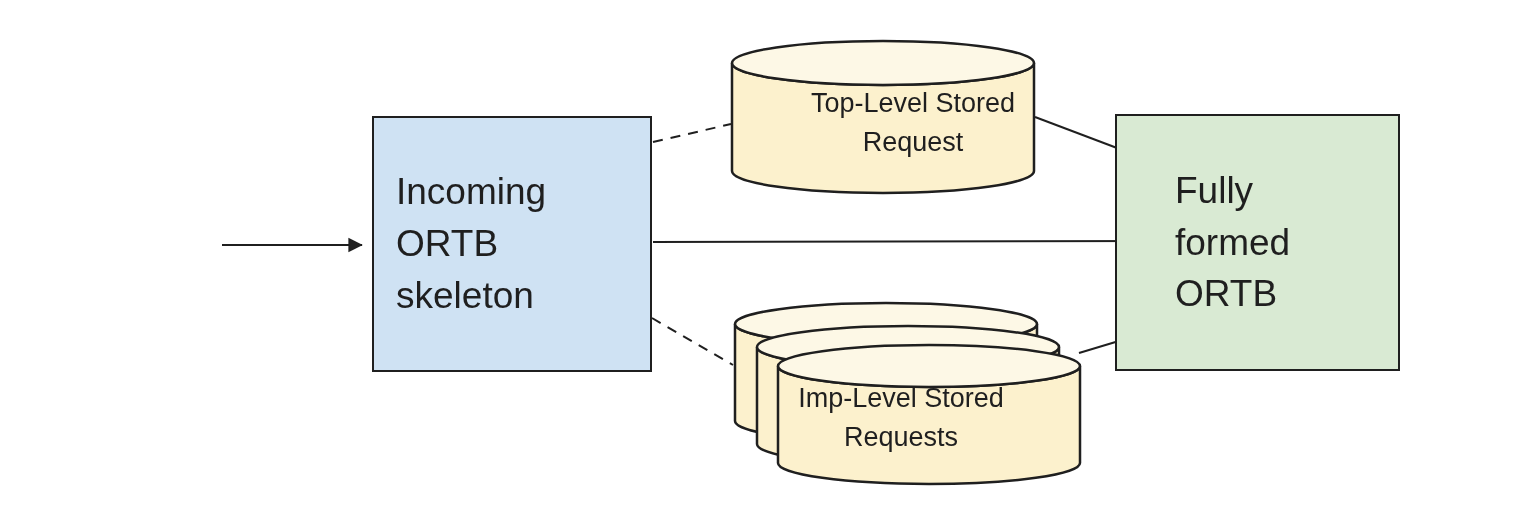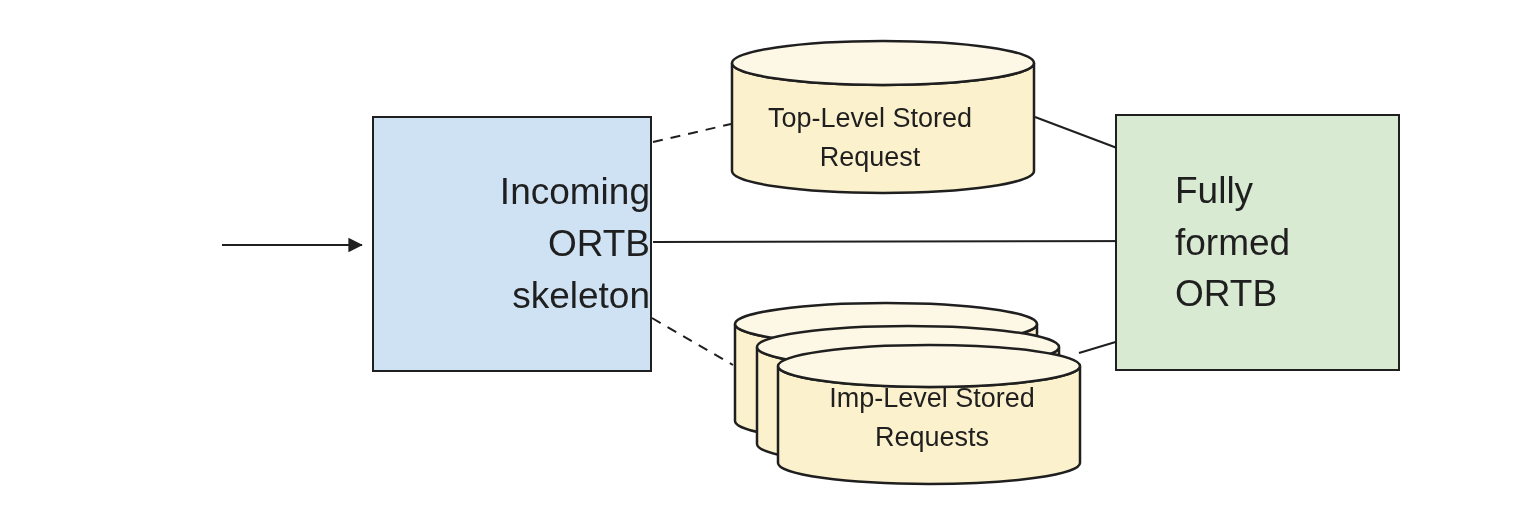--- a/index.html
+++ b/index.html
@@ -42,21 +42,21 @@
     display: flex;
     flex-direction: column;
     justify-content: center;
   }
   .node-box .box-text {
     font-size: 37px;
     line-height: 1.4;
     white-space: pre-line;
     padding-left: 22px;
   }
-  .box-blue  { background: var(--box-blue); text-align: right; }
+  .box-blue  { background: var(--box-blue); }
   .box-green { background: var(--box-green); }
   .cyl-label {
     font-size: 27px;
     line-height: 1.45;
     text-align: center;
     white-space: pre-line;
   }
 </style>
 </head>
 <body>
@@ -104,19 +104,19 @@
 ORTB
 skeleton</div>
   </div>
 
   <div class="node-box box-green" style="left:1115px; top:114px; width:285px; height:257px;padding-left:36px;">
     <div class="box-text">Fully
 formed
 ORTB</div>
   </div>
 
-  <div class="label cyl-label" style="left:690px; top:84px; width:360px;margin-top:15px;">Top-Level Stored
+  <div class="label cyl-label" style="left:733px; top:84px; width:360px;">Top-Level Stored
 Request</div>
 
-  <div class="label cyl-label" style="left:782px; top:379px; width:300px;">Imp-Level Stored
+  <div class="label cyl-label" style="left:751px; top:379px; width:300px;">Imp-Level Stored
 Requests</div>
 
 </div>
 
 </body></html>

